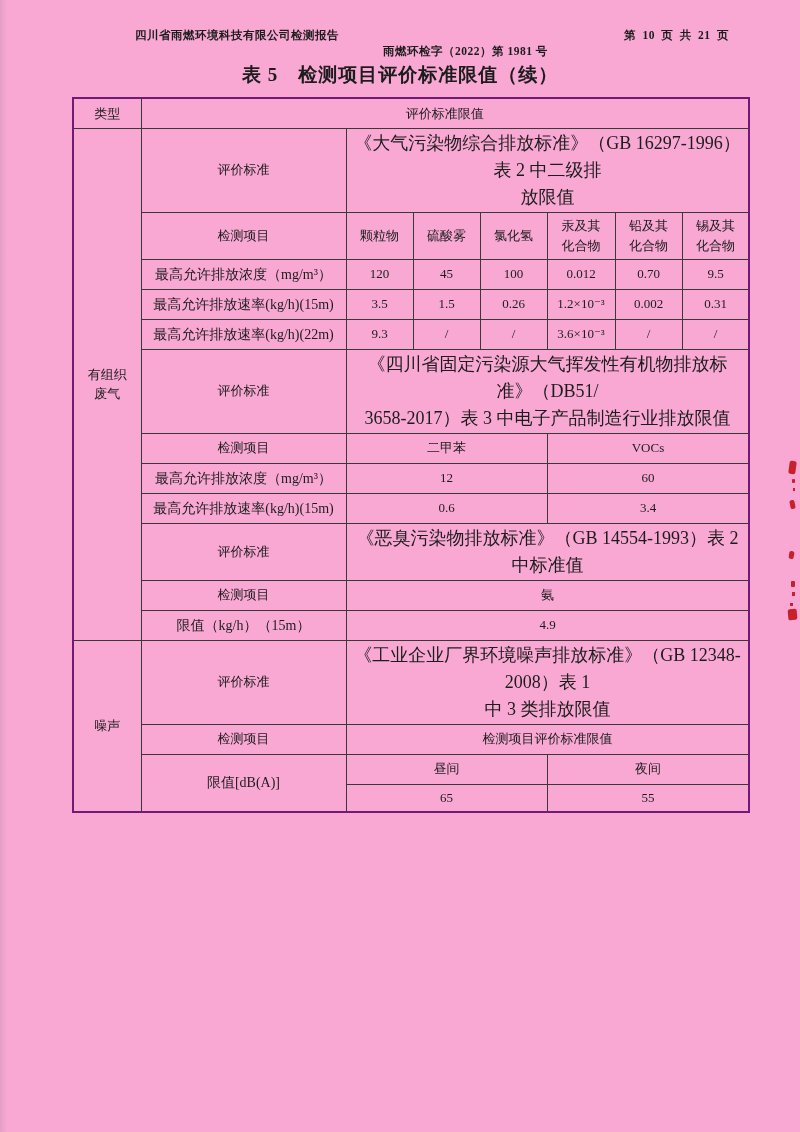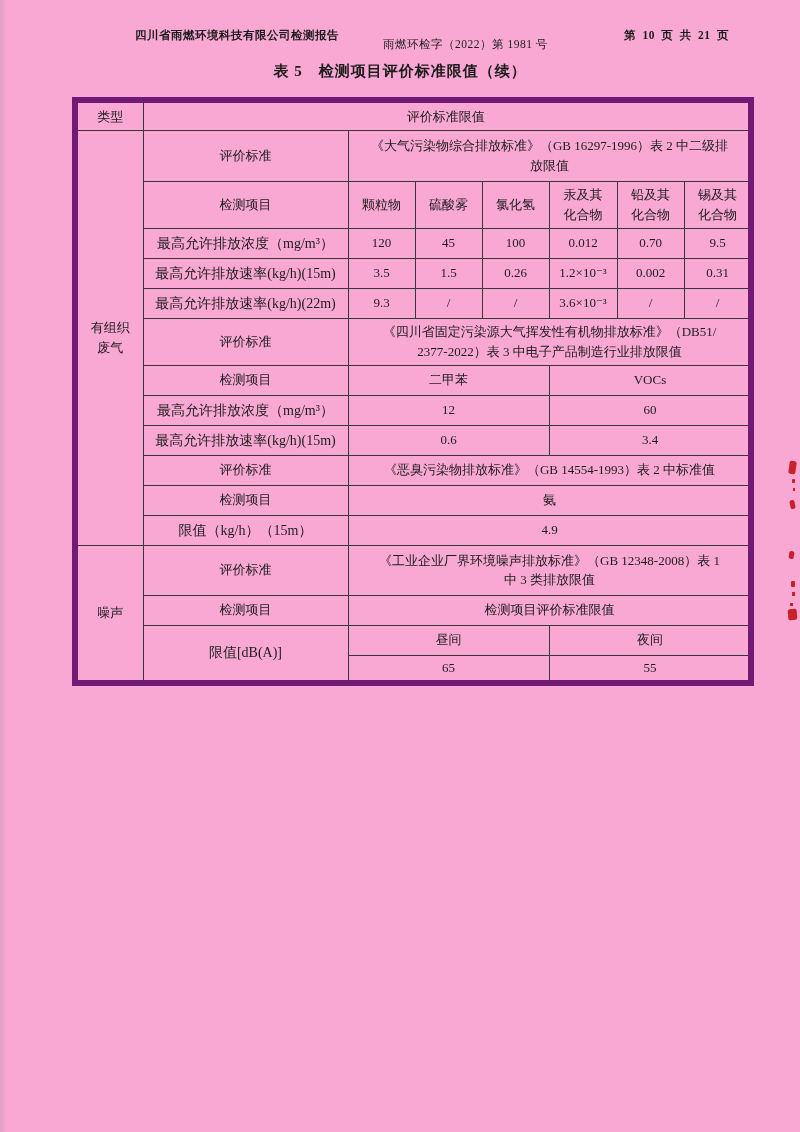--- a/index.html
+++ b/index.html
@@ -16,44 +16,44 @@
   .page::before { 
     content:""; position:absolute; left:0; top:0; width:7px; height:100%;
     background:linear-gradient(to right, rgba(120,120,120,0.18), rgba(120,120,120,0));
     pointer-events:none;
   }
   .doc-header {
     position:absolute; top:28px; left:0; width:800px; height:18px;
     font-size:11.5px; letter-spacing:0.5px;
   }
   .doc-header .company  { position:absolute; left:135px; top:0; font-weight:bold; }
-  .doc-header .reportno { position:absolute; left:383px; top:9px; font-weight:normal; }
+  .doc-header .reportno { position:absolute; left:383px; top:16px; font-weight:bold; }
   .doc-header .pageinfo { position:absolute; left:624px; top:0; font-weight:bold; word-spacing:3px; }
   .doc-title {
     position:absolute; top:62px; left:0; width:800px;
-    text-align:center; font-size:15px; font-weight:bold; letter-spacing:1px;
+    text-align:center; font-size:19px; font-weight:bold; letter-spacing:1px;
   }
   table.main {
     position:absolute; top:97px; left:72px;
     width:676px;
     border-collapse:collapse;
     table-layout:fixed;
     font-size:13px;
     line-height:1.5;
   }
   table.main td {
     border:1px solid #383838;
     text-align:center;
     vertical-align:middle;
     padding:1px 4px;
   }
-  table.main { border:6px solid #701a75; }
+  table.main { border:2px solid #701a75; }
   .h28{height:28px} .h30{height:30px} .h47{height:47px} .h50{height:50px} .h51{height:51px}
   .prewrap { white-space:pre-line; }
-  .stdtext { font-size:13px; padding:1px 10px; }
+  .stdtext { font-size:18px; padding:1px 10px; }
   .rowlabel { font-size:14px; }
   .red-mark {
     position:absolute; background:#c2161a; opacity:0.92;
     pointer-events:none;
   }
 </style>
 </head>
 <body>
 
 <div class="page">
@@ -127,21 +127,21 @@
       <td>/</td>
       <td>/</td>
       <td>3.6×10⁻³</td>
       <td>/</td>
       <td>/</td>
     </tr>
 
     <tr class="h47">
       <td>评价标准</td>
       <td colspan="6" class="prewrap stdtext">《四川省固定污染源大气挥发性有机物排放标准》（DB51/
-2377-2022）表 3 中电子产品制造行业排放限值</td>
+3658-2017）表 3 中电子产品制造行业排放限值</td>
     </tr>
     <tr class="h30">
       <td>检测项目</td>
       <td colspan="3">二甲苯</td>
       <td colspan="3">VOCs</td>
     </tr>
     <tr class="h30">
       <td class="rowlabel">最高允许排放浓度（mg/m³）</td>
       <td colspan="3">12</td>
       <td colspan="3">60</td>

